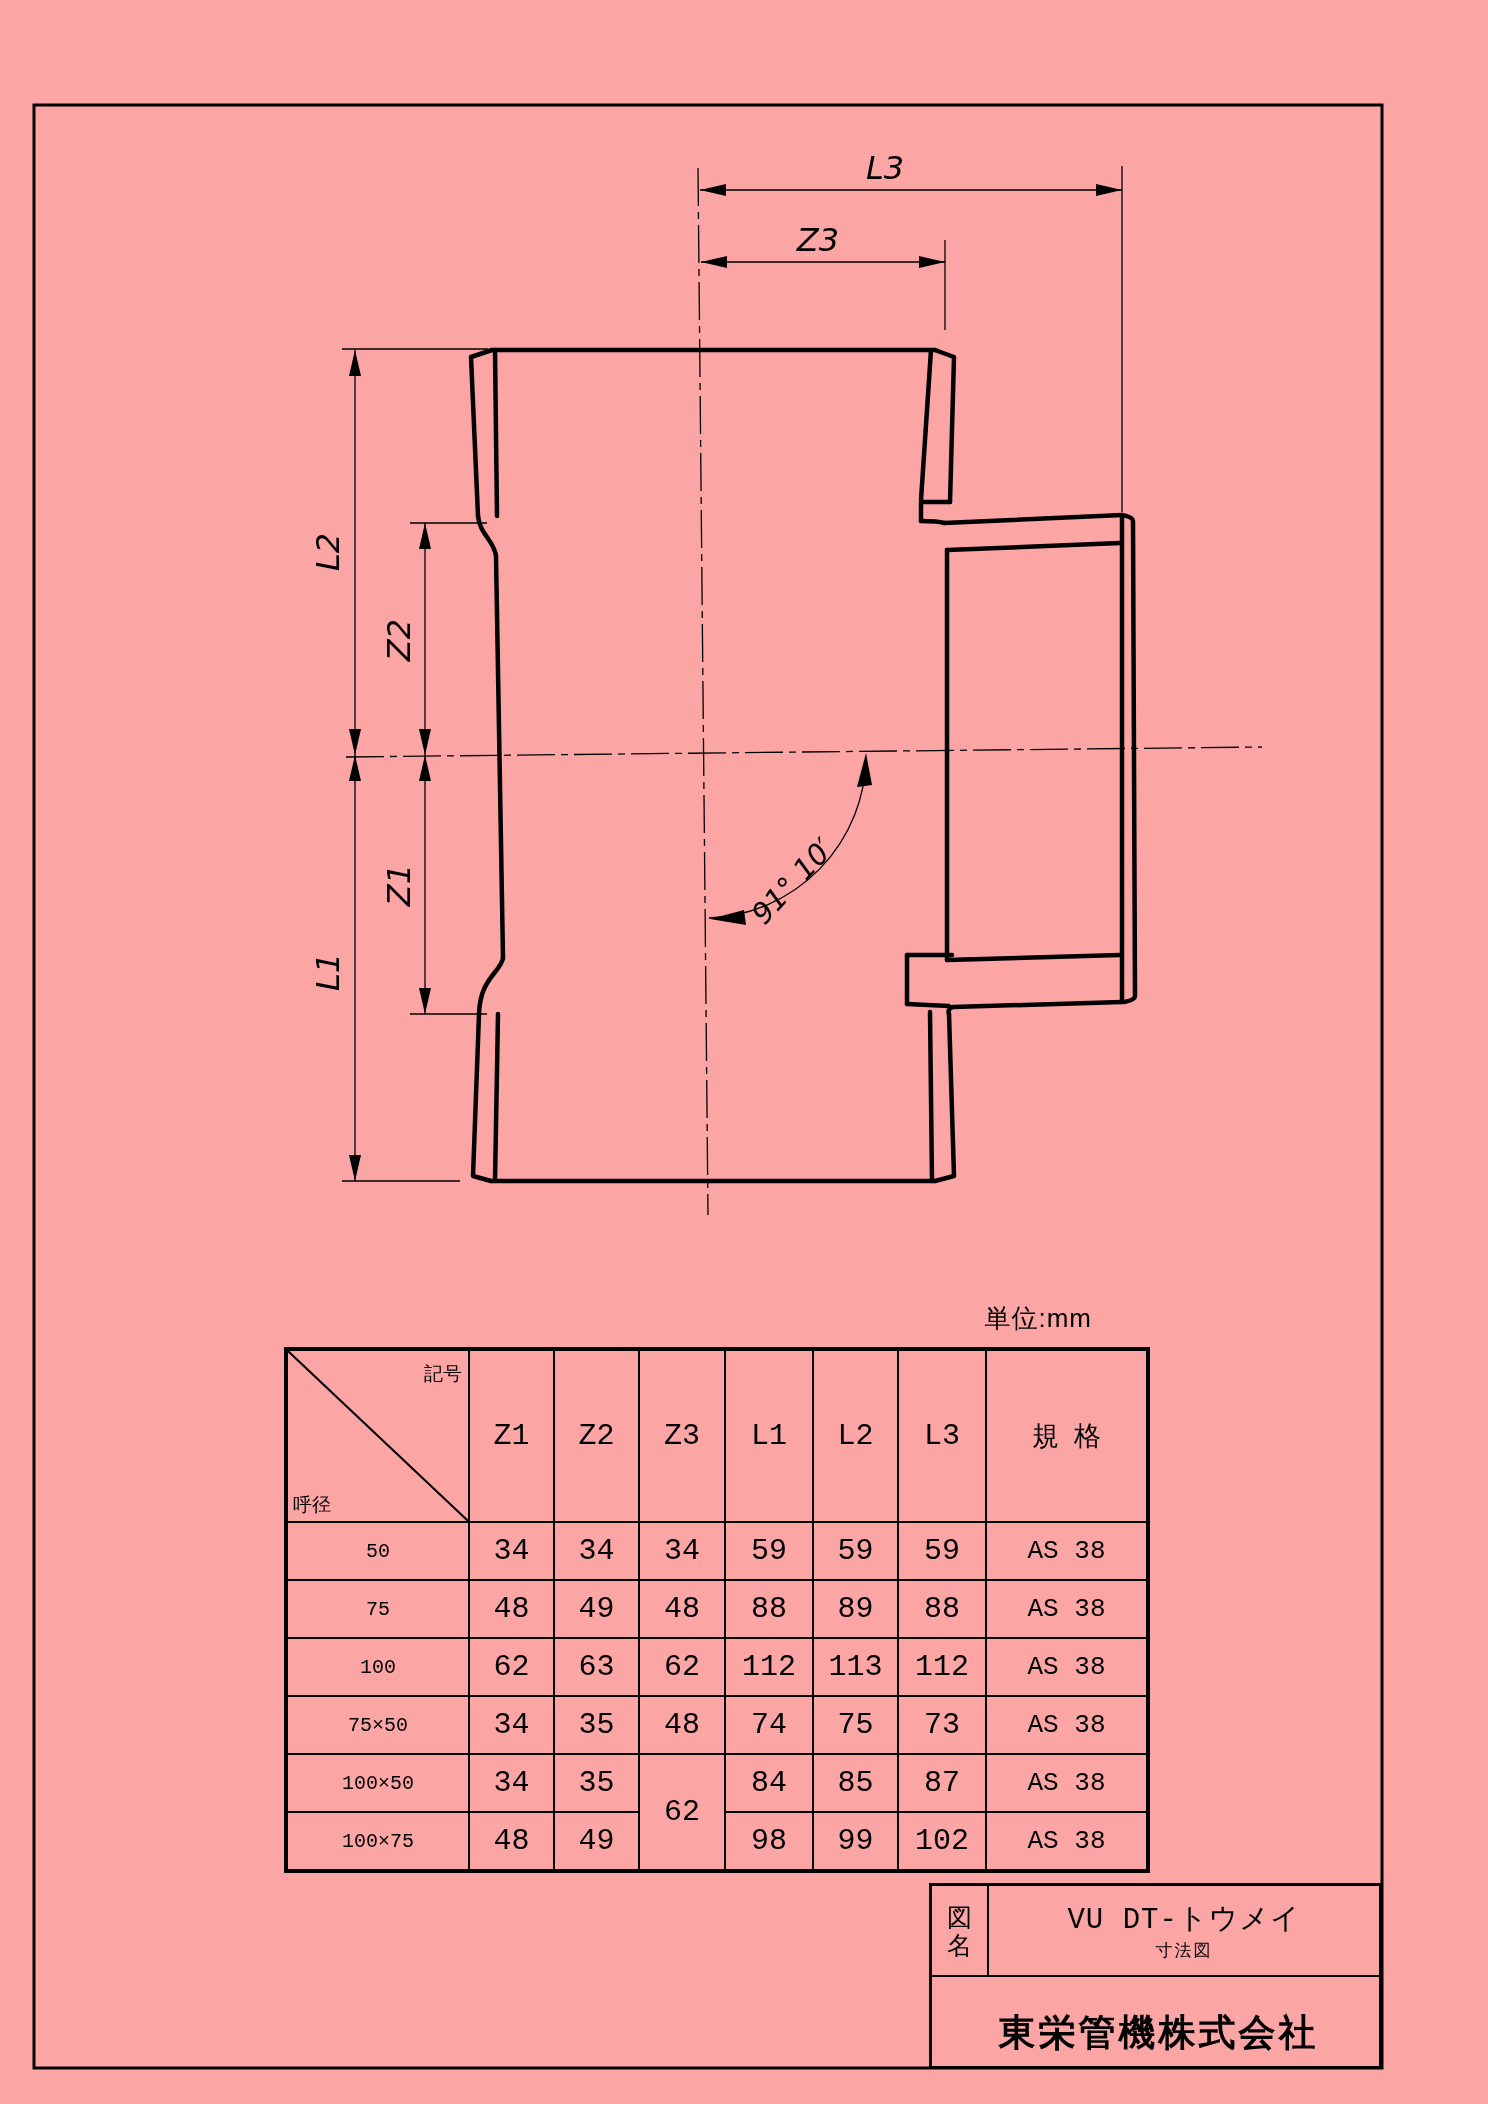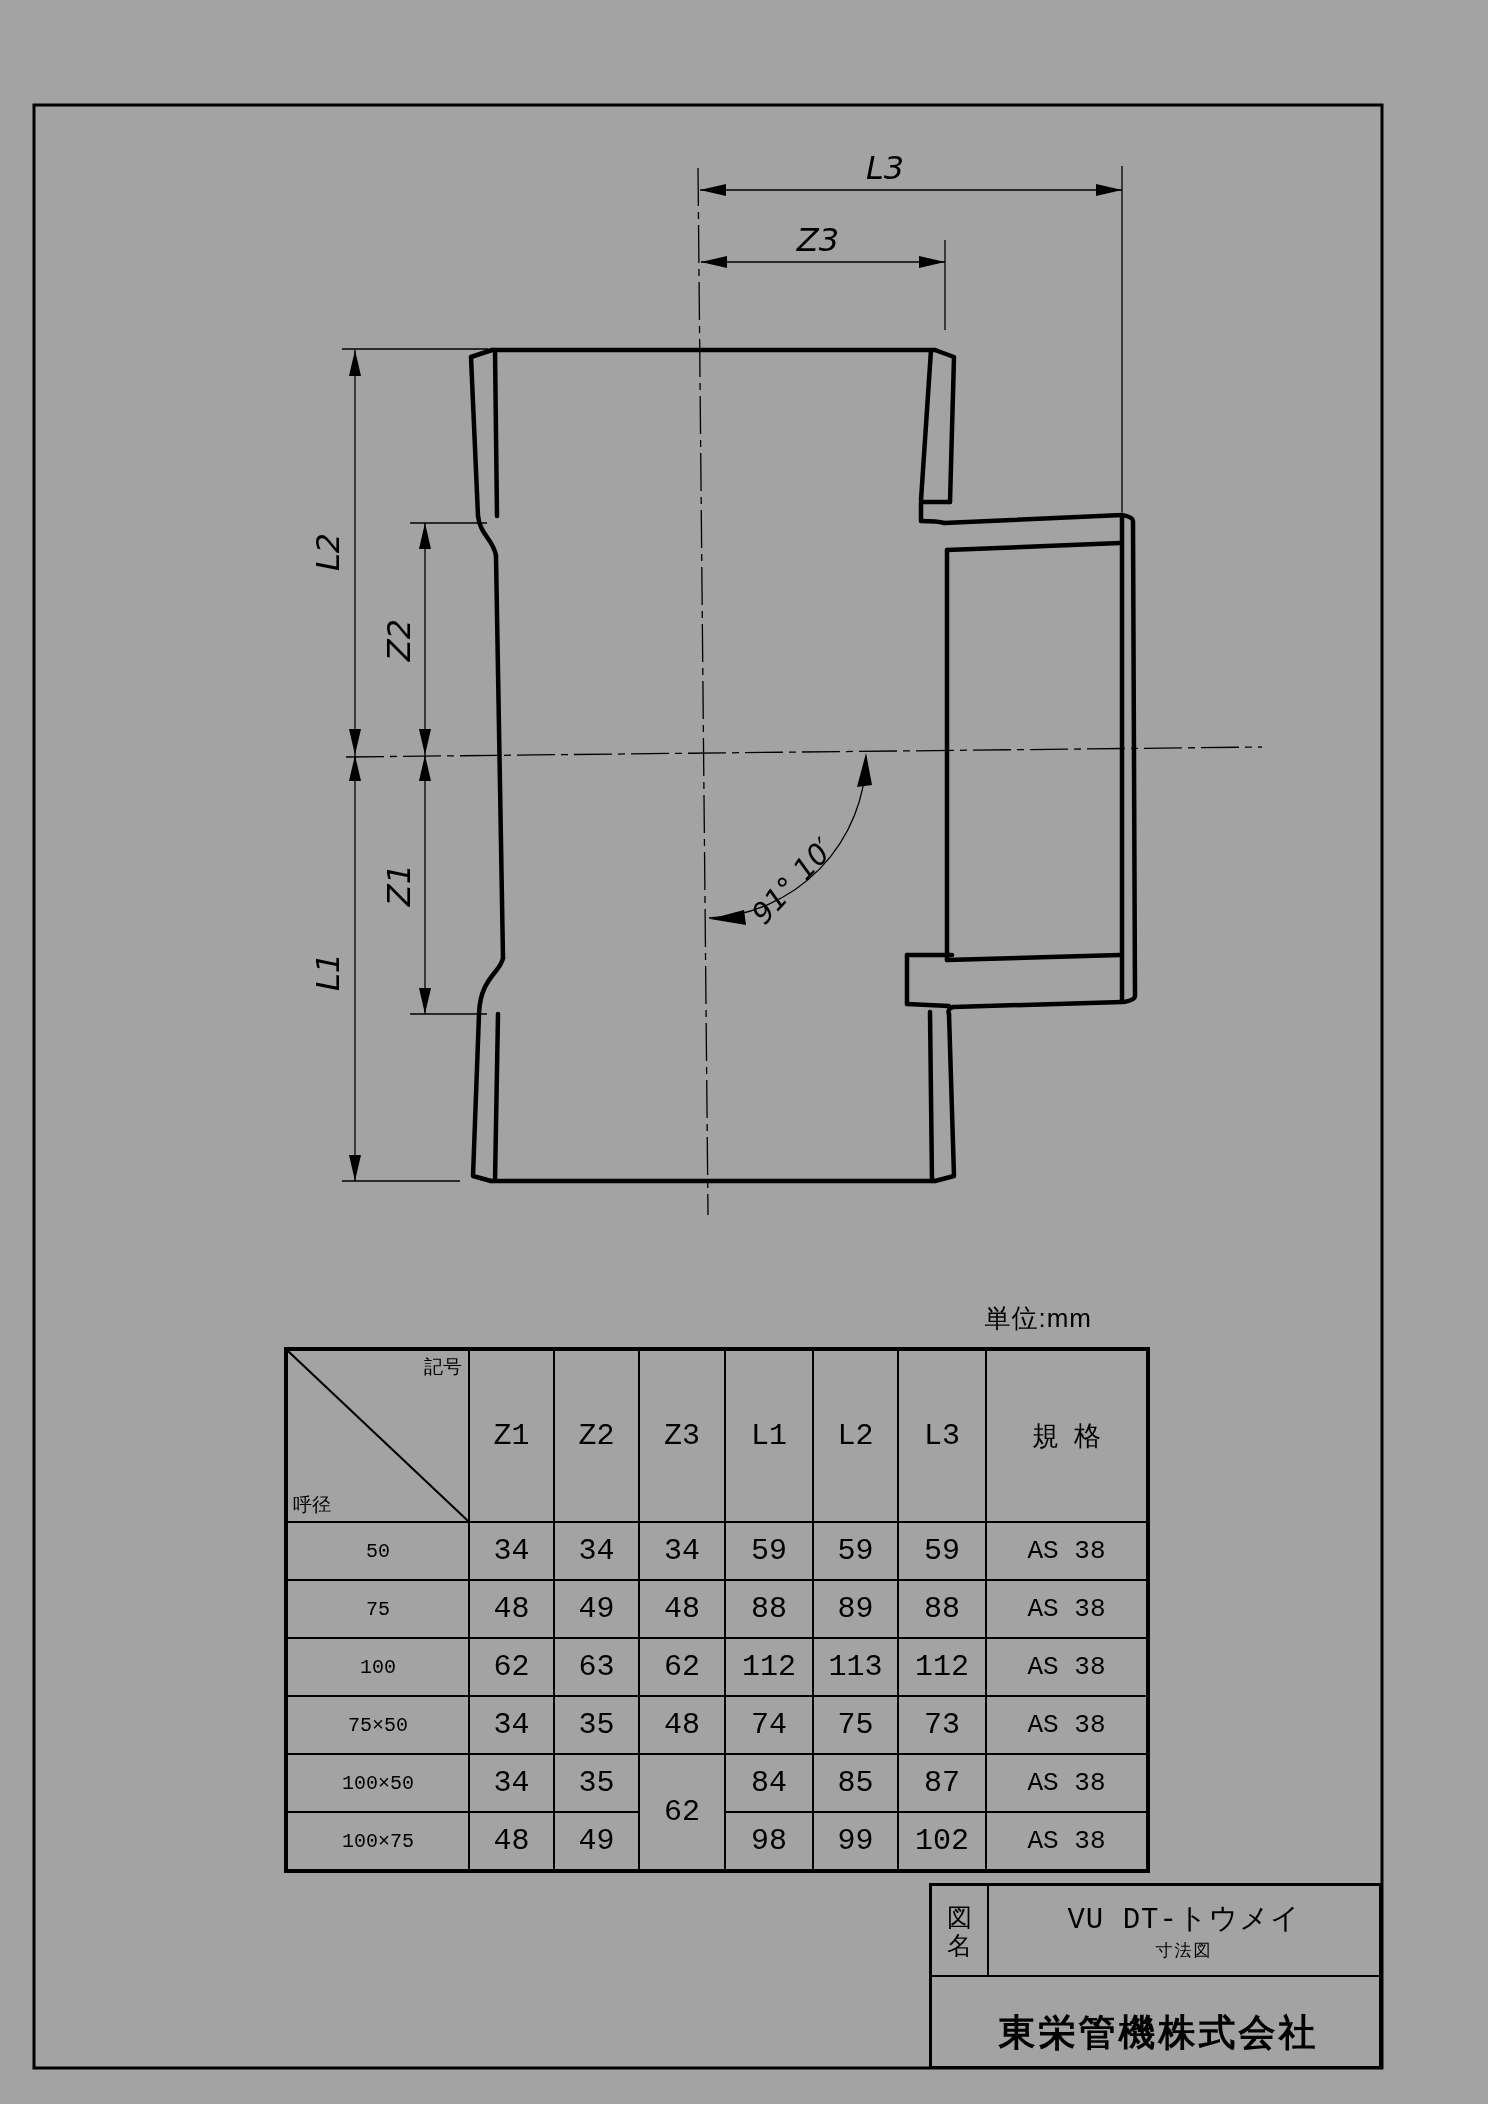--- a/index.html
+++ b/index.html
@@ -1,16 +1,16 @@
 <!DOCTYPE html>
 <html><head>
 <meta charset="utf-8">
 <style>
   html,body{margin:0;padding:0;background:#fff;}
-  #page{position:relative;width:1488px;height:2104px;background:#a3a3a3;overflow:hidden;
+  #page{position:relative;width:1488px;height:2104px;background:#fca5a5;overflow:hidden;
         font-family:"Liberation Sans",sans-serif;color:#000;}
   #drawing-svg{position:absolute;left:0;top:0;}
   .dimlabel{font-family:"DejaVu Sans",sans-serif;font-style:italic;font-size:32px;fill:#000;}
   .anglabel{font-family:"DejaVu Sans",sans-serif;font-style:italic;font-size:29px;fill:#000;}
 
   
   #unit-label{position:absolute;left:930px;top:1301px;width:162px;text-align:right;
               font-size:26px;letter-spacing:1px;}
 
   
@@ -18,21 +18,21 @@
   #dim-table td,#dim-table th{border:2px solid #000;padding:0;text-align:center;vertical-align:middle;
                               font-weight:normal;white-space:pre;}
   #dim-table{border:4px solid #000;}
   #dim-table .hrow th{height:58px;font-family:"Liberation Mono","DejaVu Sans Mono",monospace;font-size:30px;}
   #dim-table td{height:56px;font-family:"Liberation Mono","DejaVu Sans Mono",monospace;font-size:30px;}
   #dim-table th.spec-h{font-family:"Liberation Sans",sans-serif;font-size:27px;}
   #dim-table td.name-c{font-size:20px;margin-top:46px;}
   #dim-table td.spec-c{font-size:26px;}
   .corner-cell{position:relative;}
   .corner-cell svg{position:absolute;left:0;top:0;width:100%;height:100%;}
-  .corner-kigo{position:absolute;top:3px;right:6px;font-family:"Liberation Sans",sans-serif;font-size:19px;text-align:center;}
+  .corner-kigo{position:absolute;top:10px;right:6px;font-family:"Liberation Sans",sans-serif;font-size:19px;text-align:center;}
   .corner-kokei{position:absolute;bottom:3px;left:5px;font-family:Liberation Mono, monospace;font-size:19px;}
 
   
   #notes{position:absolute;left:300px;top:1594px;font-size:27px;display:flex;}
   #notes .note-label{width:76px;flex:0 0 auto;}
   #notes .note-items div{height:57px;line-height:40px;}
 
   
   #title-block{position:absolute;left:929px;top:1883px;width:453px;height:186px;
                border:3px solid #000;box-sizing:border-box;}

